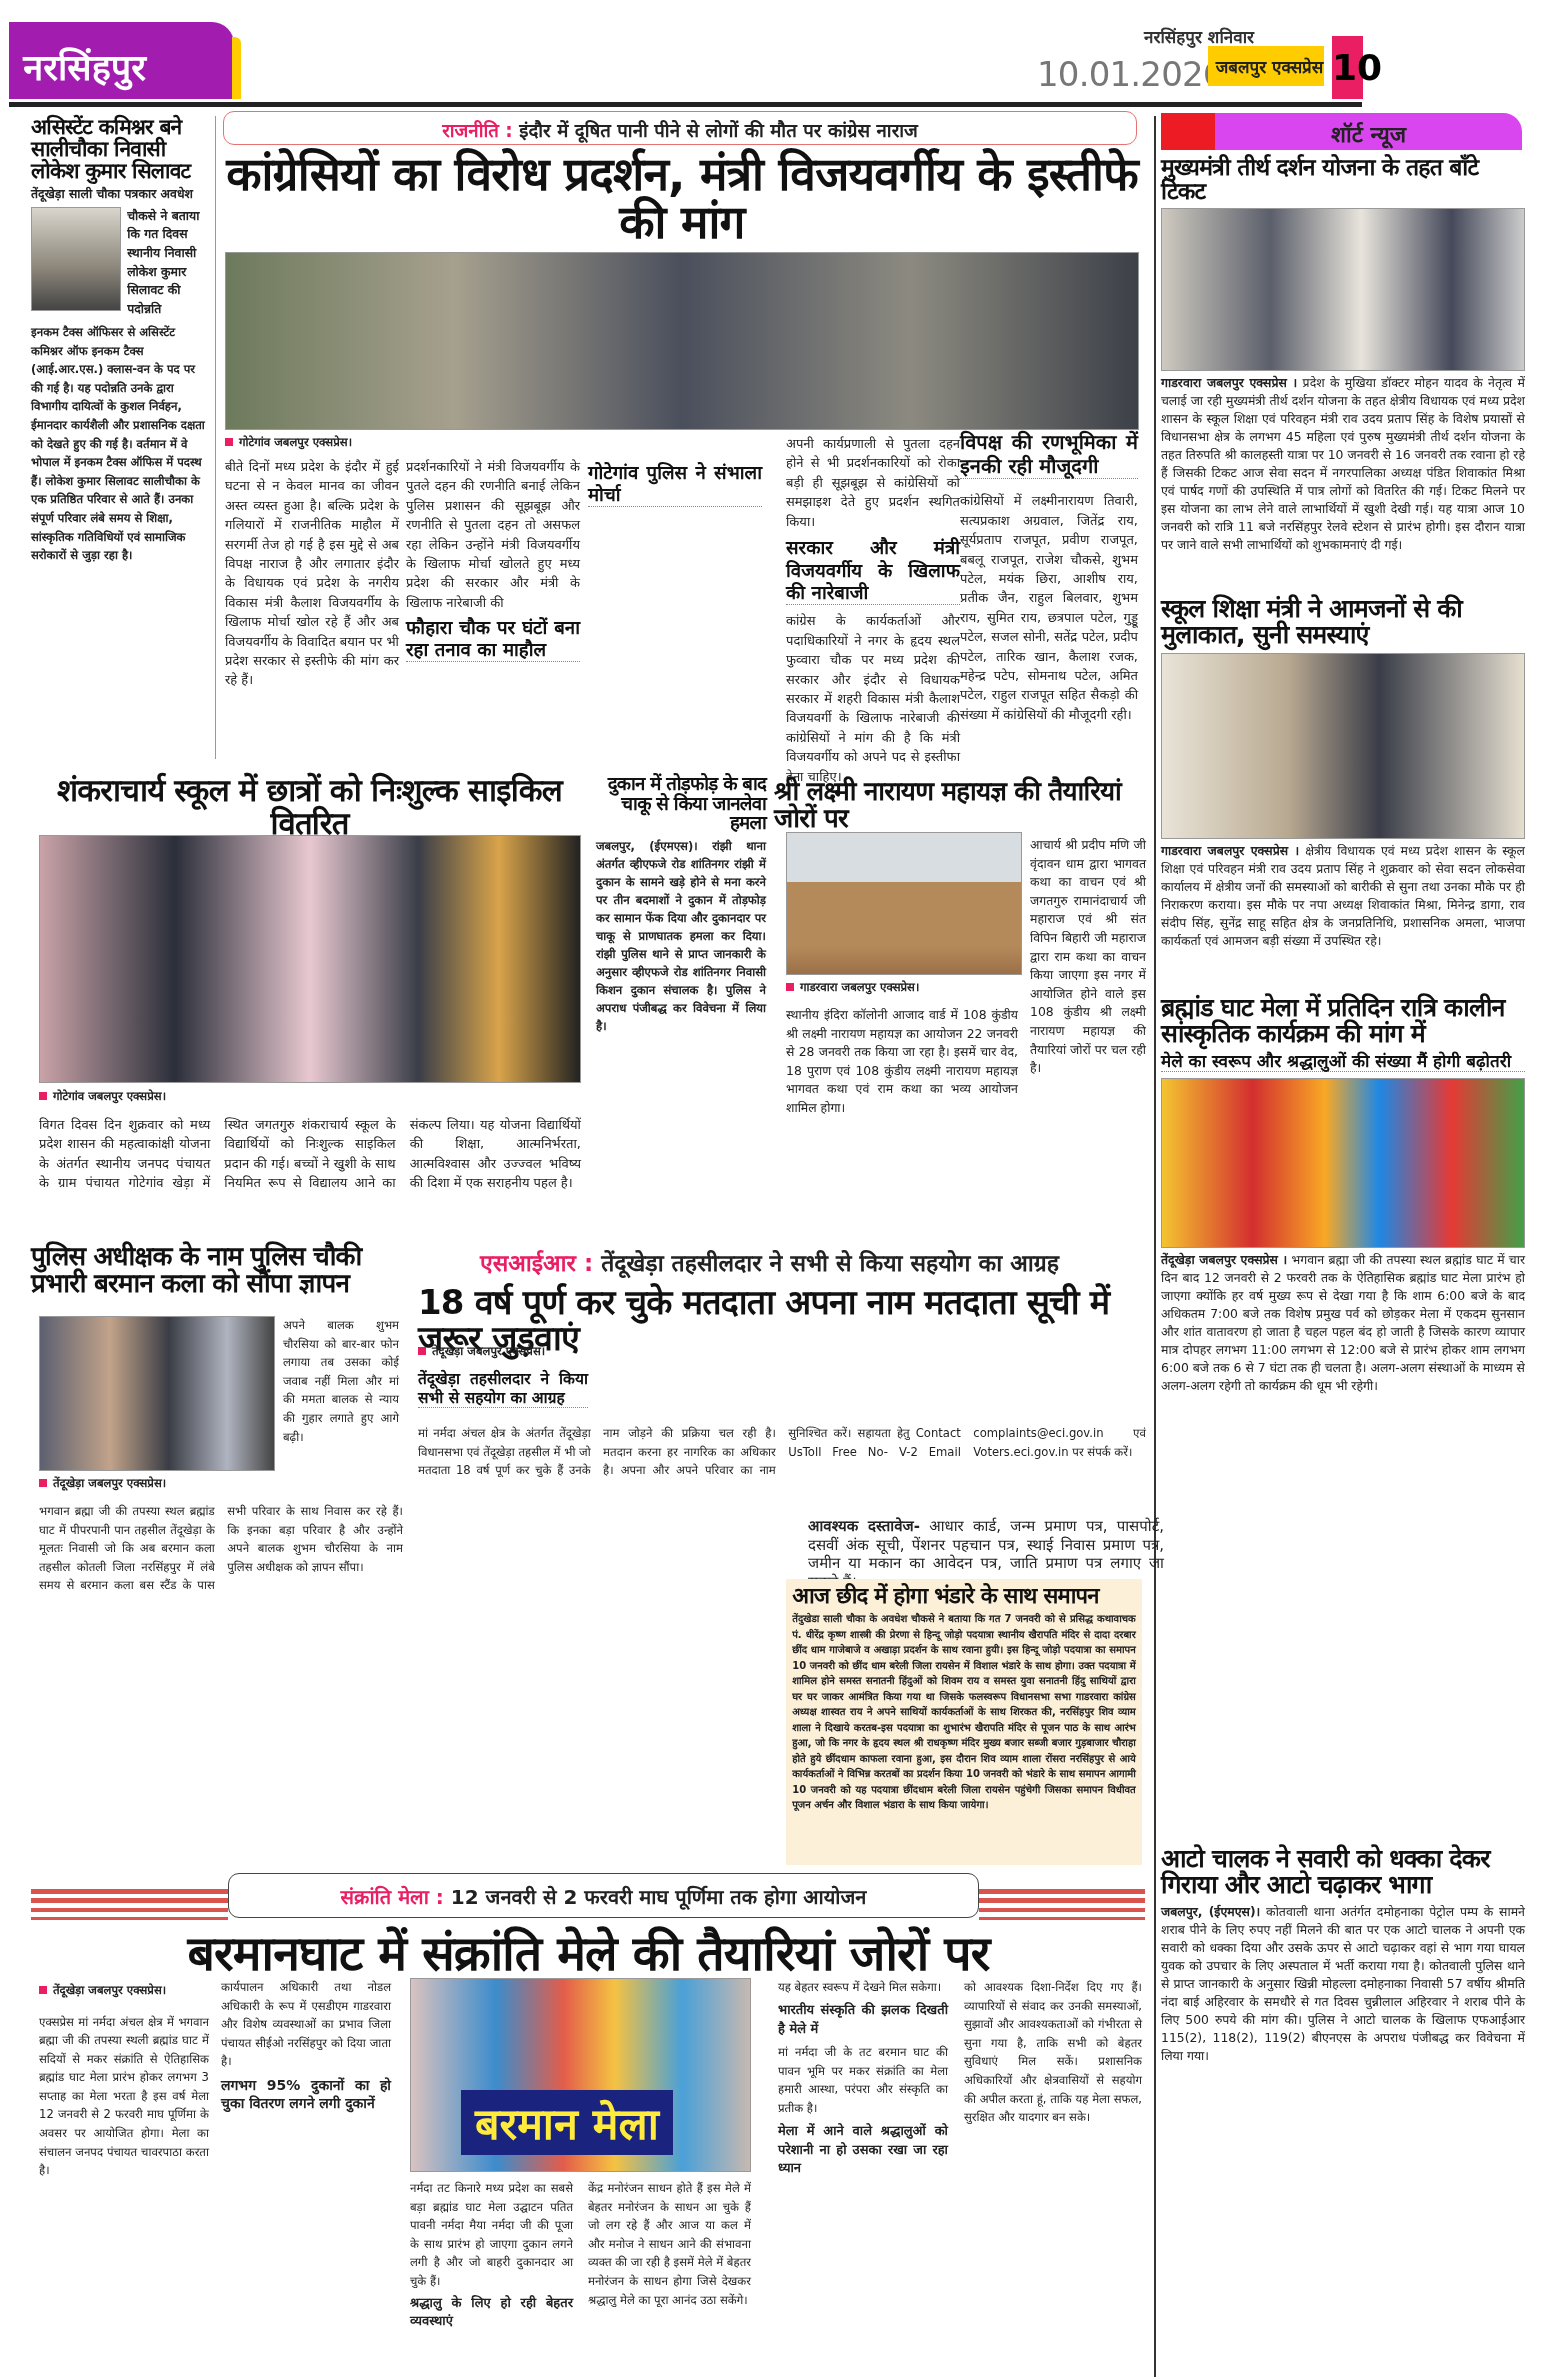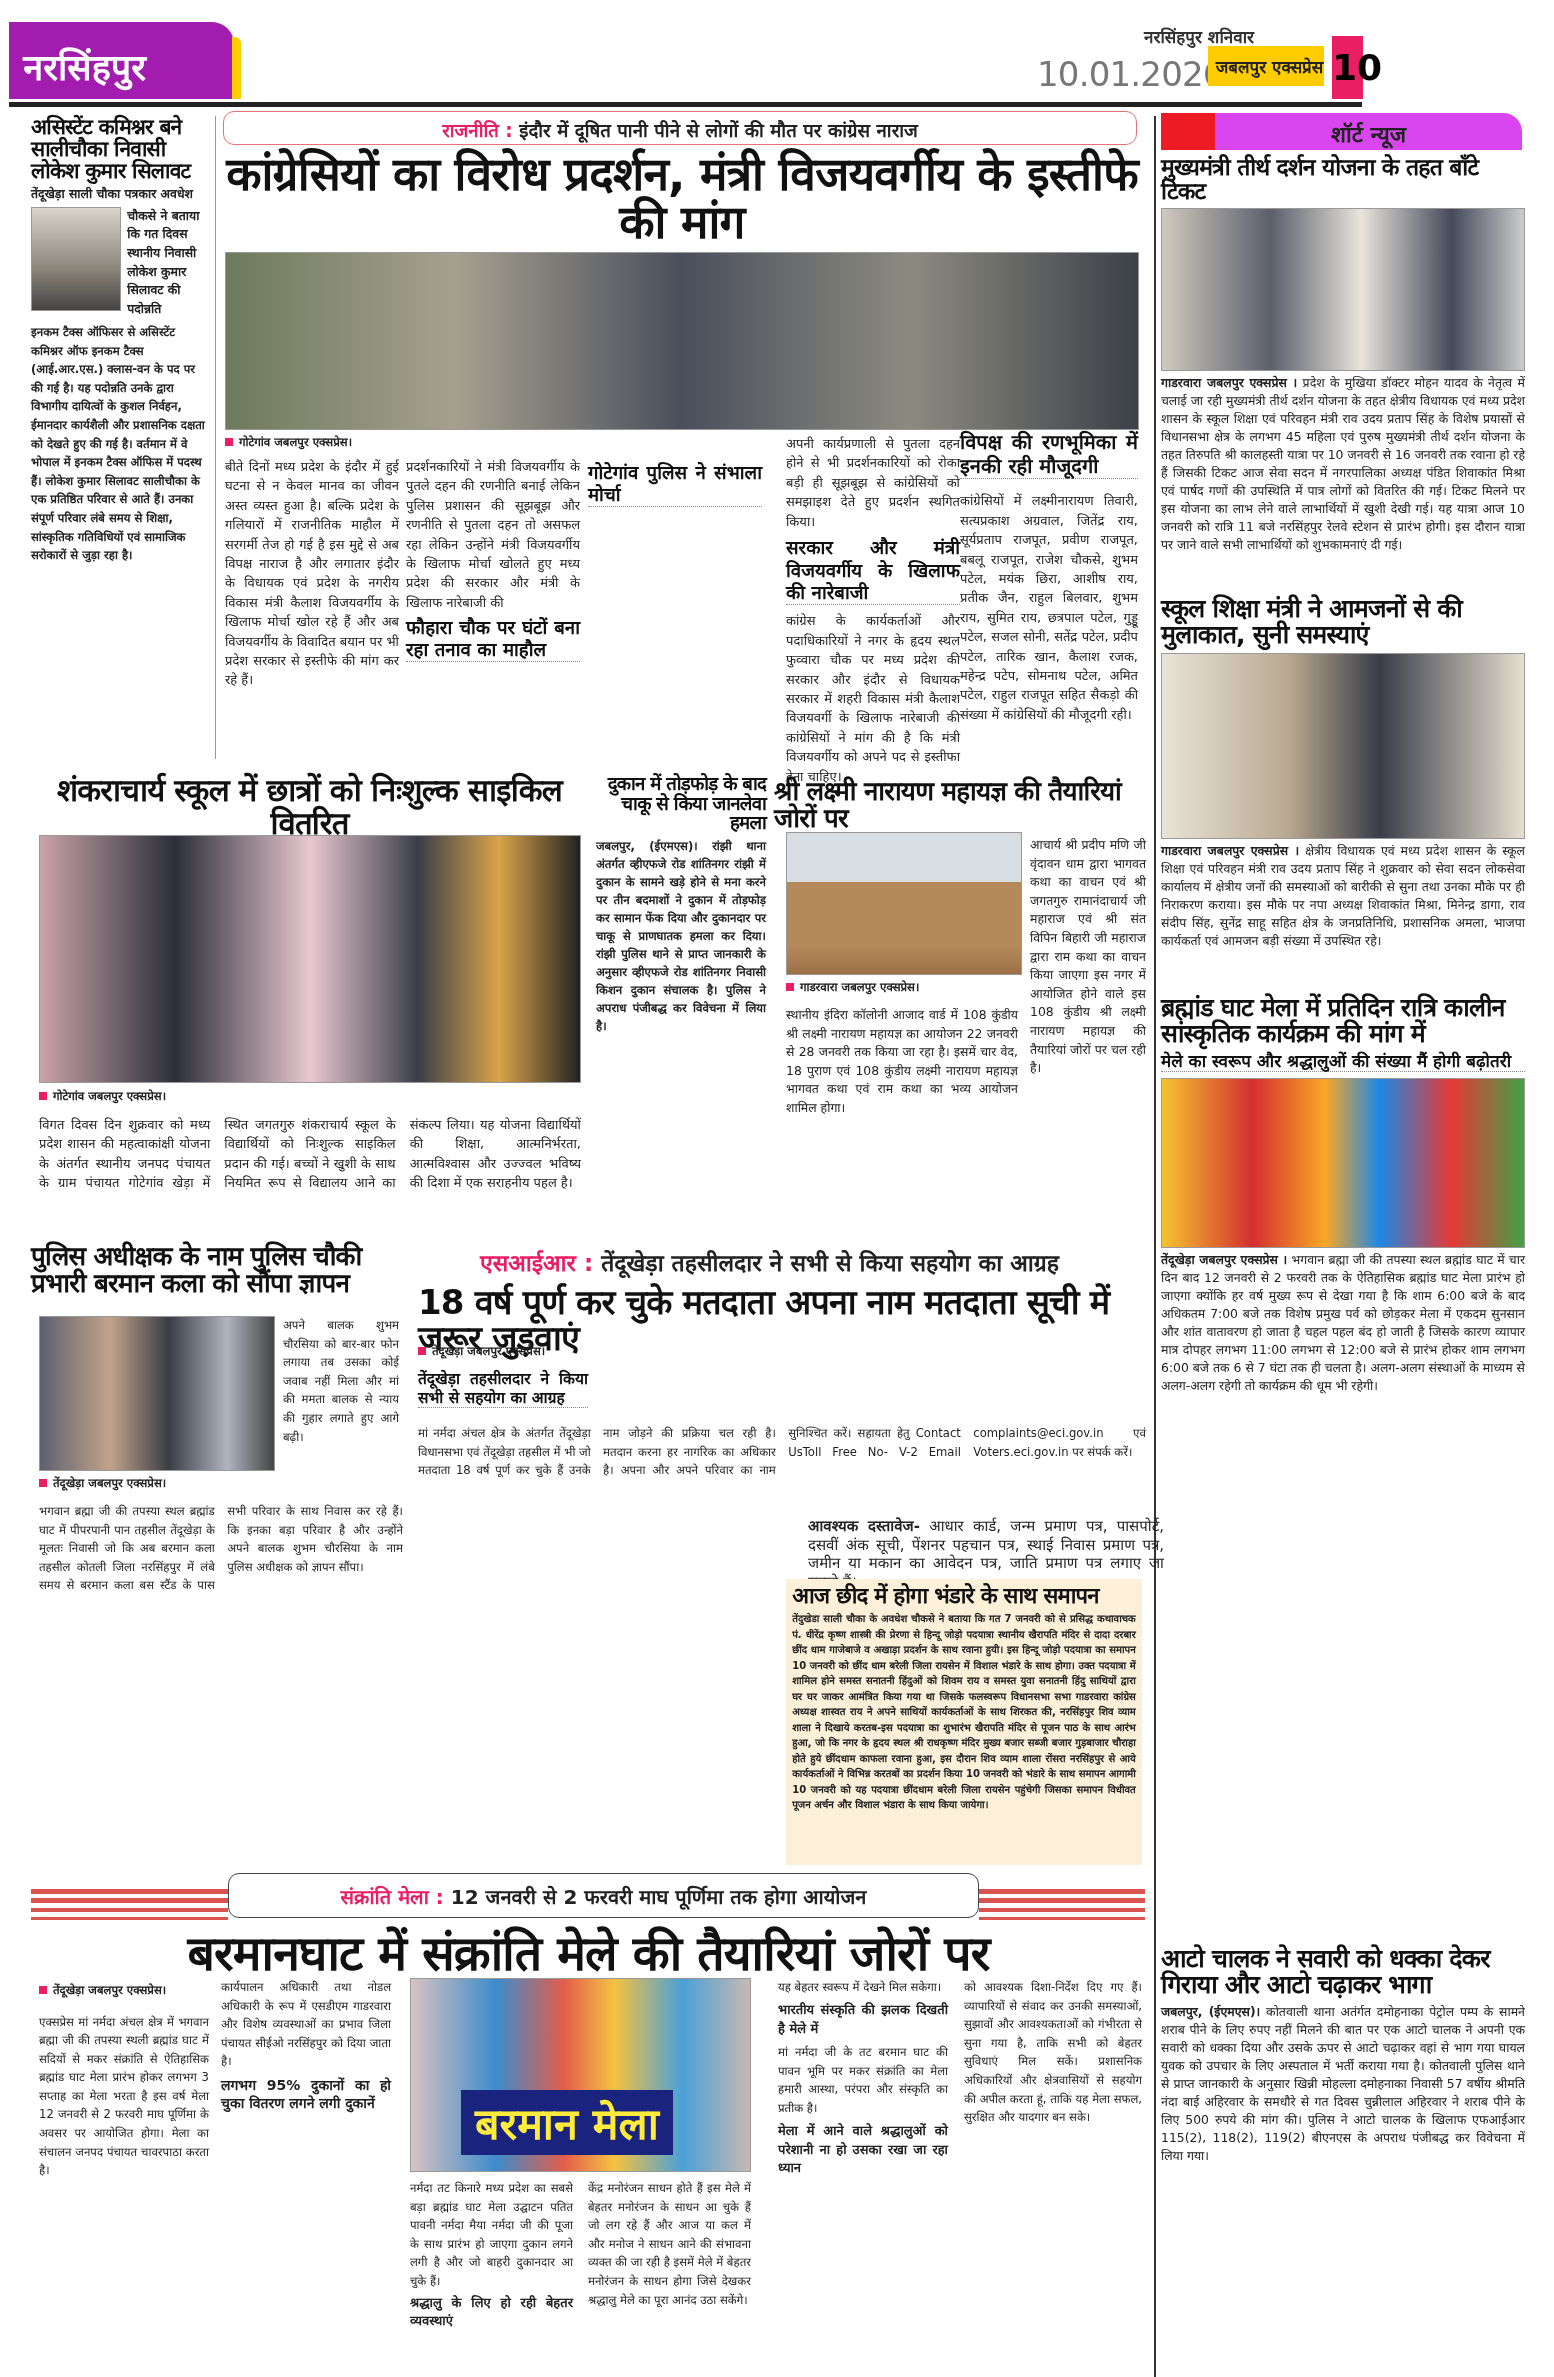--- a/index.html
+++ b/index.html
@@ -91,21 +91,21 @@
   <div class="body" style="font-size:12.4px;line-height:18px;margin-top:3.1px"><b>गाडरवारा जबलपुर एक्सप्रेस ।</b> <span>क्षेत्रीय विधायक एवं मध्य प्रदेश शासन के स्कूल शिक्षा एवं परिवहन मंत्री राव उदय प्रताप सिंह ने शुक्रवार को सेवा सदन लोकसेवा कार्यालय में क्षेत्रीय जनों की समस्याओं को बारीकी से सुना तथा उनका मौके पर ही निराकरण कराया। इस मौके पर नपा अध्यक्ष शिवाकांत मिश्रा, मिनेन्द्र डागा, राव संदीप सिंह, सुनेंद्र साहू सहित क्षेत्र के जनप्रतिनिधि, प्रशासनिक अमला, भाजपा कार्यकर्ता एवं आमजन बड़ी संख्या में उपस्थित रहे।</span></div>
 </div>
 
 <div class="abs" style="left:1161px;top:995px;width:364px">
   <div class="headline" style="font-size:25px">ब्रह्मांड घाट मेला में प्रतिदिन रात्रि कालीन सांस्कृतिक कार्यक्रम की मांग में</div>
   <div class="sub" style="font-size:17px;margin-top:3.1px">मेले का स्वरूप और श्रद्धालुओं की संख्या मैं होगी बढ़ोतरी</div>
   <div class="photo" style="height:170px;margin-top:6.2px;background:linear-gradient(90deg,#f4c430,#d32f2f 25%,#f9a825 45%,#1e88e5 60%,#e53935 80%,#43a047)"></div>
   <div class="body" style="font-size:12.4px;line-height:18px;margin-top:3.1px"><b>तेंदूखेड़ा जबलपुर एक्सप्रेस ।</b> <span>भगवान ब्रह्मा जी की तपस्या स्थल ब्रह्मांड घाट में चार दिन बाद 12 जनवरी से 2 फरवरी तक के ऐतिहासिक ब्रह्मांड घाट मेला प्रारंभ हो जाएगा क्योंकि हर वर्ष मुख्य रूप से देखा गया है कि शाम 6:00 बजे के बाद अधिकतम 7:00 बजे तक विशेष प्रमुख पर्व को छोड़कर मेला में एकदम सुनसान और शांत वातावरण हो जाता है चहल पहल बंद हो जाती है जिसके कारण व्यापार मात्र दोपहर लगभग 11:00 लगभग से 12:00 बजे से प्रारंभ होकर शाम लगभग 6:00 बजे तक 6 से 7 घंटा तक ही चलता है। अलग-अलग संस्थाओं के माध्यम से अलग-अलग रहेगी तो कार्यक्रम की धूम भी रहेगी।</span></div>
 </div>
 
-<div class="abs" style="left:1161px;top:1946px;width:364px">
+<div class="abs" style="left:1161px;top:1846px;width:364px">
   <div class="headline" style="font-size:25px">आटो चालक ने सवारी को धक्का देकर गिराया और आटो चढ़ाकर भागा</div>
   <div class="body" style="font-size:12.4px;line-height:18px;margin-top:4.6px"><b>जबलपुर, (ईएमएस)।</b> <span>कोतवाली थाना अतंर्गत दमोहनाका पेट्रोल पम्प के सामने शराब पीने के लिए रुपए नहीं मिलने की बात पर एक आटो चालक ने अपनी एक सवारी को धक्का दिया और उसके ऊपर से आटो चढ़ाकर वहां से भाग गया घायल युवक को उपचार के लिए अस्पताल में भर्ती कराया गया है। कोतवाली पुलिस थाने से प्राप्त जानकारी के अनुसार खिन्नी मोहल्ला दमोहनाका निवासी 57 वर्षीय श्रीमति नंदा बाई अहिरवार के समधौरे से गत दिवस चुन्नीलाल अहिरवार ने शराब पीने के लिए 500 रुपये की मांग की। पुलिस ने आटो चालक के खिलाफ एफआईआर 115(2), 118(2), 119(2) बीएनएस के अपराध पंजीबद्ध कर विवेचना में लिया गया।</span></div>
 </div>
 
 <div class="abs headline" style="left:31px;top:774px;width:557px;font-size:31px;text-align:center">शंकराचार्य स्कूल में छात्रों को निःशुल्क साइकिल वितरित</div>
 <div class="abs photo" style="left:39px;top:835px;width:542px;height:248px;background:linear-gradient(90deg,#c9a3a8,#2b2f3a 25%,#e8c8d0 50%,#3a3e48 70%,#d9a44a 85%,#222)"></div>
 <div class="abs caption" style="left:39px;top:1088px">गोटेगांव जबलपुर एक्सप्रेस।</div>
 <div class="abs body" style="left:39px;top:1115px;width:542px;column-count:3;column-gap:14px">विगत दिवस दिन शुक्रवार को मध्य प्रदेश शासन की महत्वाकांक्षी योजना के अंतर्गत स्थानीय जनपद पंचायत के ग्राम पंचायत गोटेगांव खेड़ा में स्थित जगतगुरु शंकराचार्य स्कूल के विद्यार्थियों को निःशुल्क साइकिल प्रदान की गई। बच्चों ने खुशी के साथ नियमित रूप से विद्यालय आने का संकल्प लिया। यह योजना विद्यार्थियों की शिक्षा, आत्मनिर्भरता, आत्मविश्वास और उज्ज्वल भविष्य की दिशा में एक सराहनीय पहल है।</div>
 
 <div class="abs" style="left:596px;top:774px;width:170px">

